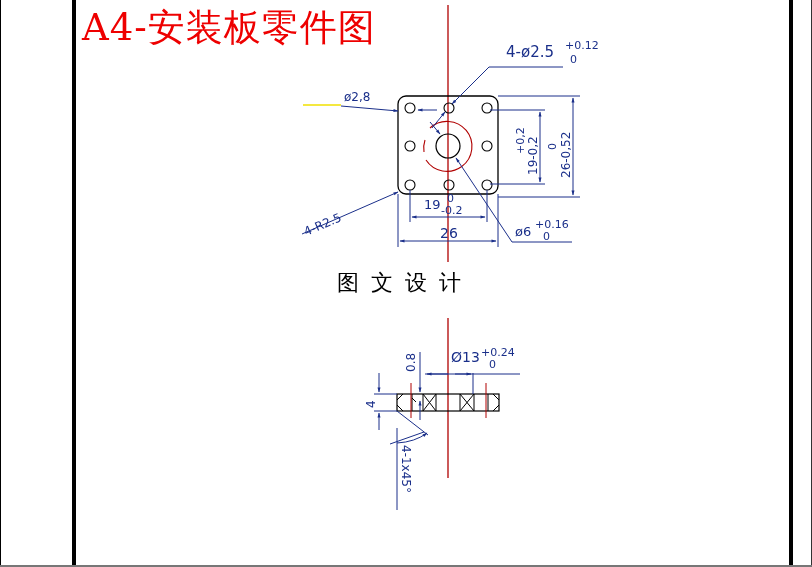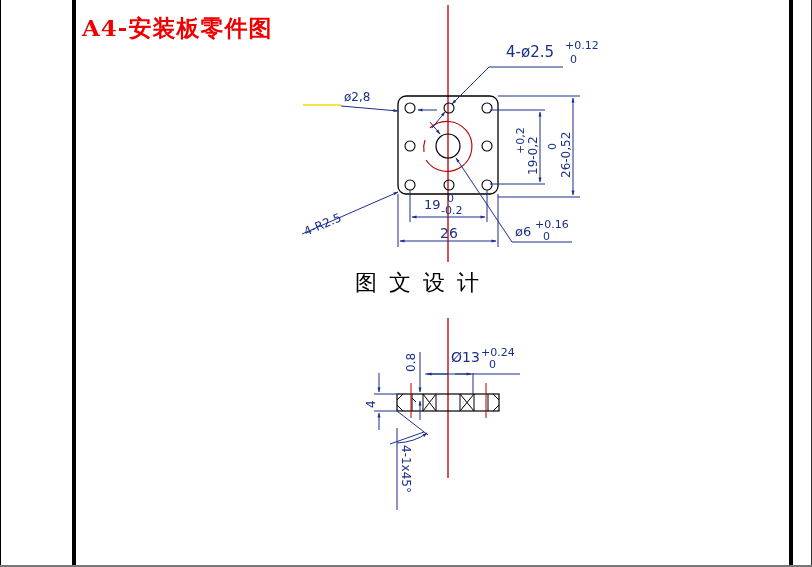--- a/index.html
+++ b/index.html
@@ -2,22 +2,22 @@
 <html><head>
 <meta charset="utf-8">
 <style>
   html, body { margin:0; padding:0; background:#ffffff; }
   body { width:812px; height:567px; position:relative; overflow:hidden; font-family:"DejaVu Sans", sans-serif; }
   .frame-left { position:absolute; left:72px; top:0; width:4px; height:567px; background:#000; }
   .frame-right { position:absolute; left:789px; top:0; width:4px; height:567px; background:#000; }
   .frame-edge-left { position:absolute; left:0; top:0; width:1px; height:567px; background:#000; }
   .frame-edge-right { position:absolute; left:811px; top:0; width:1px; height:567px; background:#333; }
   .frame-bottom { position:absolute; left:0; top:565px; width:812px; height:2px; background:#777; }
-  .title { position:absolute; left:82px; top:6px; color:#ee0000; font-family:"DejaVu Serif", serif; font-size:23px; font-weight:bold; letter-spacing:1px; white-space:nowrap; line-height:44px; }
-  .caption { position:absolute; left:355px; top:268px; font-family:"DejaVu Serif", serif; font-size:22px; color:#000; letter-spacing:12px; white-space:nowrap; }
+  .title { position:absolute; left:82px; top:6px; color:#ee0000; font-family:"DejaVu Serif", serif; font-size:37px; font-weight:normal; letter-spacing:1px; white-space:nowrap; line-height:44px; }
+  .caption { position:absolute; left:337px; top:268px; font-family:"DejaVu Serif", serif; font-size:22px; color:#000; letter-spacing:12px; white-space:nowrap; }
   svg { position:absolute; left:0; top:0; }
   .dim text { font-family:"DejaVu Sans", sans-serif; fill:#1a2f8a; }
 </style>
 </head>
 <body>
 
 <div class="frame-edge-left"></div>
 <div class="frame-left"></div>
 <div class="frame-right"></div>
 <div class="frame-edge-right"></div>

